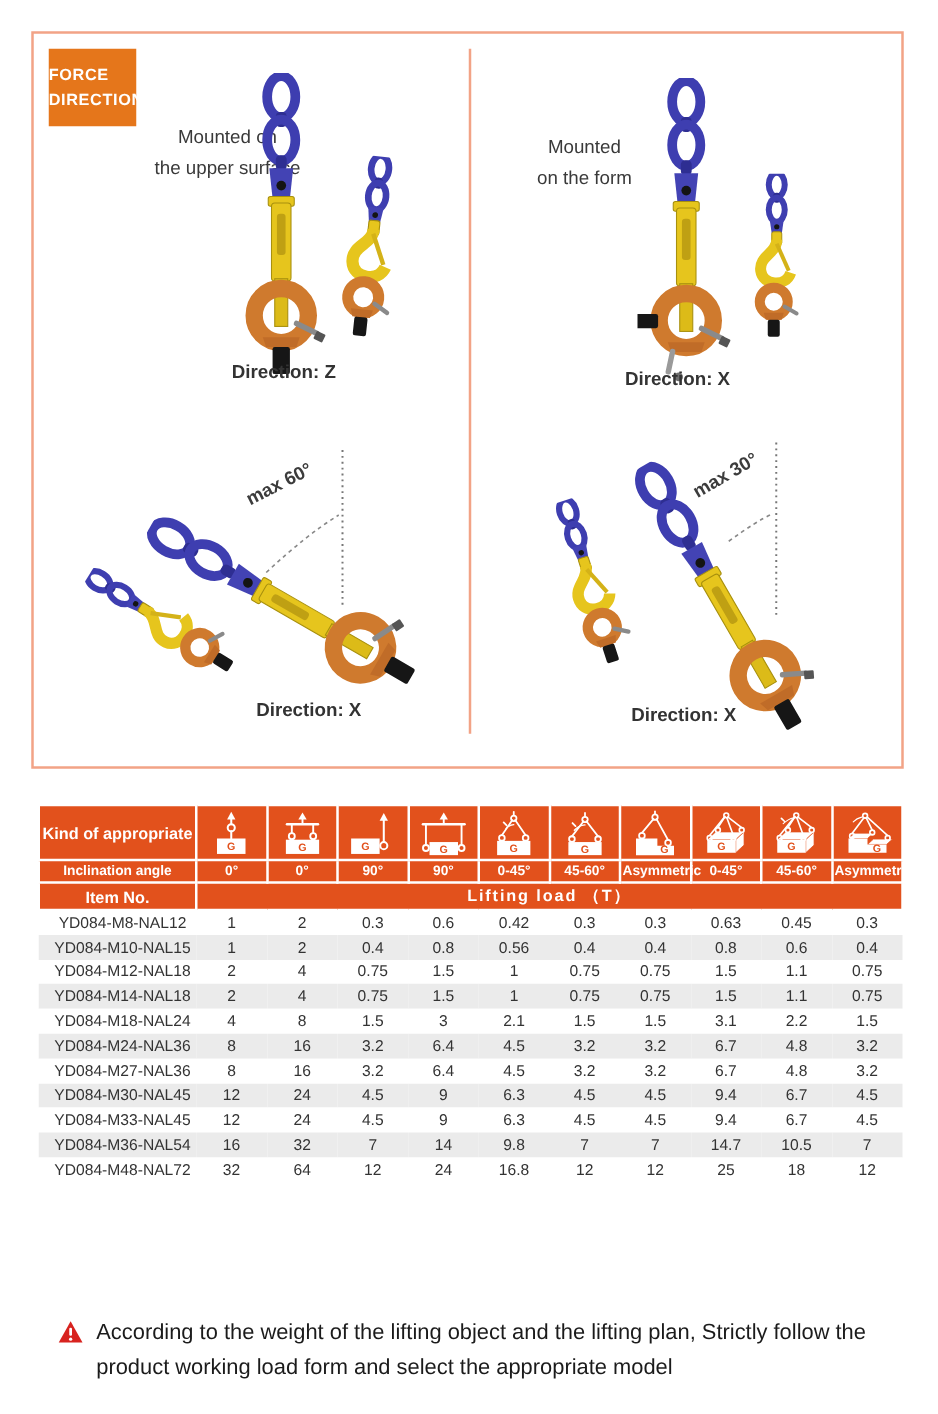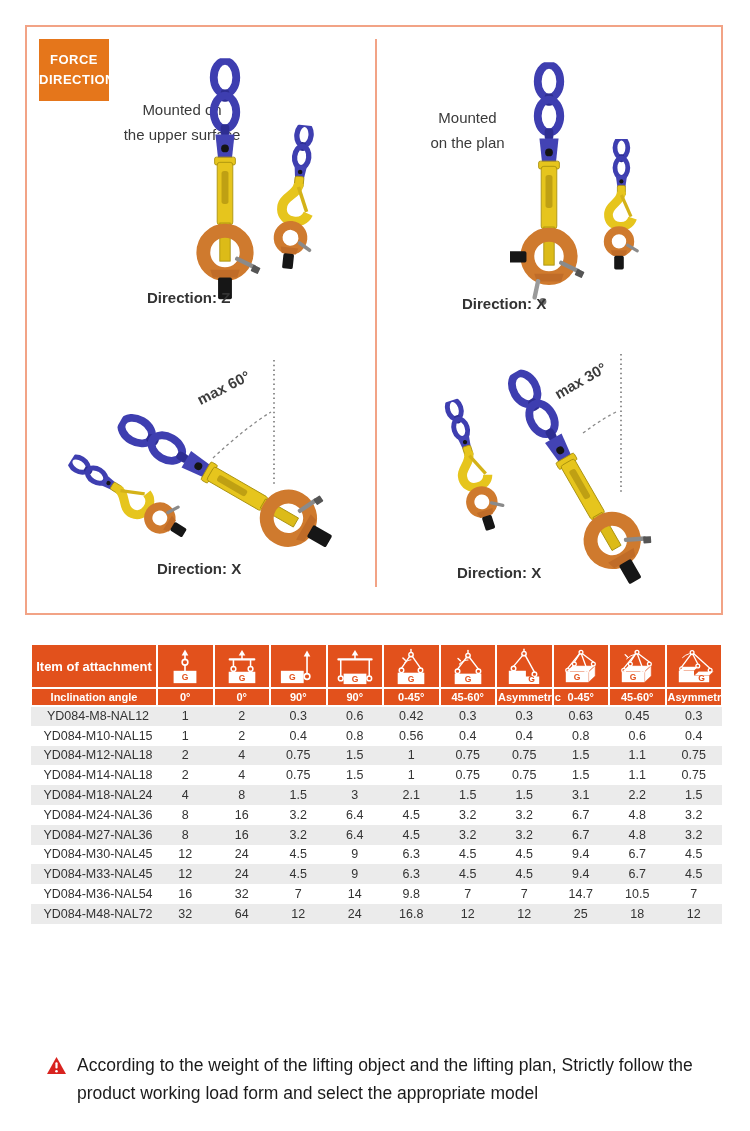--- a/index.html
+++ b/index.html
@@ -5,24 +5,24 @@
   html,body{margin:0;padding:0;background:#fff;}
   #page{position:relative;width:750px;height:1131px;background:#fff;overflow:hidden;
         font-family:"Liberation Sans", sans-serif;}
   svg{overflow:visible;}
 
   
   #panel{position:absolute;left:25px;top:25px;width:694px;height:586px;
          border:2px solid #f2a386;background:#fff;}
   #divider{position:absolute;left:348px;top:12px;width:2px;height:548px;background:#f2a386;}
   #badge{position:absolute;left:12px;top:12px;width:70px;height:62px;background:#e5761b;
-         color:#fff;font-weight:bold;font-size:13px;text-align:center;line-height:20px;
+         color:#fff;font-weight:bold;font-size:13px;text-align:left;line-height:20px;
          padding-top:11px;box-sizing:border-box;letter-spacing:.5px;}
   .caption{position:absolute;color:#3a3a3a;font-size:15px;line-height:25px;text-align:center;}
-  .direction{position:absolute;color:#333;font-size:15px;font-weight:600;text-align:left;}
+  .direction{position:absolute;color:#333;font-size:15px;font-weight:600;text-align:center;}
   .maxlabel{position:absolute;color:#3c3c3c;font-size:15px;font-weight:600;white-space:nowrap;}
   .asm-wrap{position:absolute;}
 
   
   #spec-table{position:absolute;left:30px;top:643px;width:691px;border-collapse:collapse;
               table-layout:fixed;}
   #spec-table td{text-align:center;vertical-align:middle;box-sizing:border-box;}
   .hd{background:#e2511c;color:#fff;border:2px solid #fff;font-weight:bold;}
   .r-kind td{height:42px;}
   .r-pieces td{height:18px;font-size:12px;}
@@ -251,21 +251,21 @@
     </div>
     <div class="asm-wrap" style="left:240px;top:98px;transform:rotate(6deg);">
       <svg width="62" height="164" viewBox="0 0 70 185">
           <use href="#asm-hook"></use>
         </svg>
     </div>
     <div class="direction" style="left:120px;top:262px;width:160px;">Direction: Z</div>
 
     <div class="caption" style="left:378px;top:78px;width:125px;">
       <div>Mounted</div>
-      <div>on the plan</div>
+      <div>on the form</div>
     </div>
     <div class="asm-wrap" style="left:483px;top:35px;">
       <svg width="78" height="252" viewBox="0 0 90 290">
           <use href="#asm-clutch-h"></use>
         </svg>
     </div>
     <div class="asm-wrap" style="left:568px;top:112px;">
       <svg width="56" height="148" viewBox="0 0 70 185">
           <use href="#asm-hook"></use>
         </svg>
@@ -307,21 +307,21 @@
     <div class="direction" style="left:430px;top:537px;width:180px;">Direction: X</div>
   </div>
 
   <table id="spec-table">
     <colgroup>
       <col style="width:126px">
       <col span="10" style="width:56.5px">
     </colgroup>
     <tbody>
       <tr class="r-kind">
-        <td class="hd lbl">Item of attachment</td>
+        <td class="hd lbl">Kind of appropriate</td>
       <td class="hd icon-cell">
             <svg width="46" height="38" viewBox="0 0 48 40">
               <use href="#att0"></use>
             </svg>
           </td>
           <td class="hd icon-cell">
             <svg width="46" height="38" viewBox="0 0 48 40">
               <use href="#att1"></use>
             </svg>
           </td>
@@ -372,20 +372,24 @@
           <td class="hd">0°</td>
           <td class="hd">90°</td>
           <td class="hd">90°</td>
           <td class="hd">0-45°</td>
           <td class="hd">45-60°</td>
           <td class="hd">Asymmetric</td>
           <td class="hd">0-45°</td>
           <td class="hd">45-60°</td>
           <td class="hd">Asymmetric</td>
         </tr>
+      <tr class="r-item">
+        <td class="hd">Item No.</td>
+        <td class="hd load-lbl" colspan="10">Lifting load （T）</td>
+      </tr>
     <tr class="data-row">
           <td class="item-cell">YD084-M8-NAL12</td>
           <td>1</td>
           <td>2</td>
           <td>0.3</td>
           <td>0.6</td>
           <td>0.42</td>
           <td>0.3</td>
           <td>0.3</td>
           <td>0.63</td>

